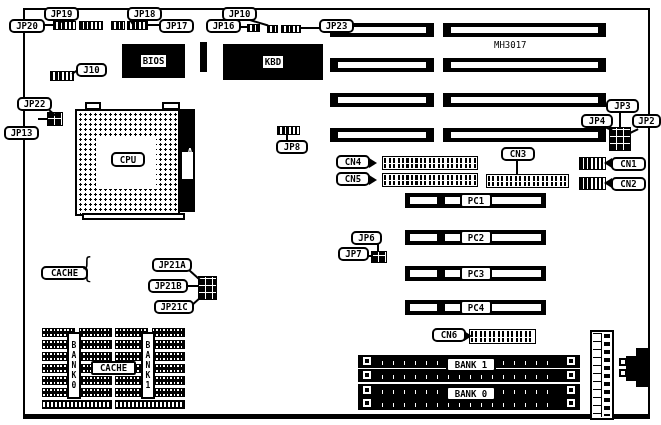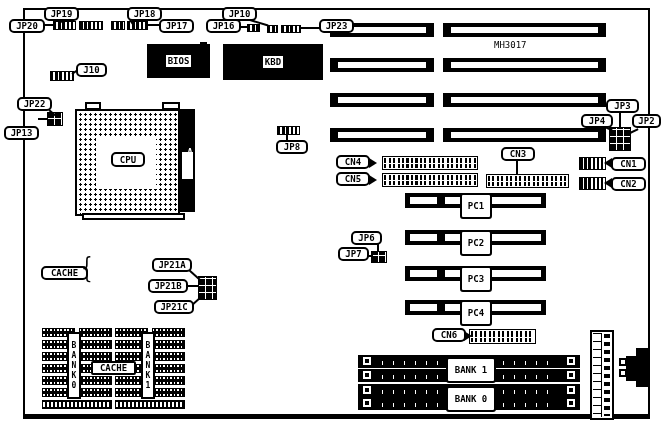--- a/index.html
+++ b/index.html
@@ -15,21 +15,21 @@
   .blk { position:absolute; background:#000; z-index:2; }
   .jmp { position:absolute; border:1px solid #000; z-index:3;
          background:repeating-linear-gradient(90deg,#000 0 2.5px,#fff 2.5px 4.2px); }
   .jblock { position:absolute; border:1px solid #000; background-color:#000; z-index:3;
             background-image:repeating-linear-gradient(0deg,transparent 0 6px,#fff 6px 7px),
                              repeating-linear-gradient(90deg,transparent 0 6px,#fff 6px 7px); }
   .isa { position:absolute; background:#000; z-index:2; }
   .isa::after { content:""; position:absolute; left:8px; right:8px; top:4px; bottom:4px; background:#fff; }
   .pci { position:absolute; background:#000; z-index:2; }
   .pci-s { position:absolute; top:4px; height:7px; background:#fff; }
-  .slab { position:absolute; height:26px; background:#fff; border:2px solid #000; border-radius:3px;
+  .slab { position:absolute; height:15px; background:#fff; border:2px solid #000; border-radius:3px;
           font-weight:bold; font-size:9px; display:flex; align-items:center; justify-content:center; z-index:6; }
   .hconn { position:absolute; border:1px solid #000; background:#fff; z-index:3; }
   .hconn::after { content:""; position:absolute; inset:1px; z-index:1;
                   background:repeating-linear-gradient(90deg,#000 0 2px,#fff 2px 4.5px); }
   .hconn::before { content:""; position:absolute; left:1px; right:1px; top:50%; height:1px; background:#fff; z-index:2; }
   .dip { position:absolute; background:#000; }
   .dip::before,.dip::after { content:""; position:absolute; left:1px; right:1px; height:2px;
         background:repeating-linear-gradient(90deg,#fff 0 1.5px,#000 1.5px 3.5px); }
   .dip::before { top:1px; } .dip::after { bottom:1px; }
   .dstrip { position:absolute; background:#000; }
@@ -112,21 +112,21 @@
   <div class="co" style="left:611px;top:157px;width:35px">CN1</div>
   <div class="co" style="left:611px;top:177px;width:35px">CN2</div>
   <div class="co" style="left:351px;top:231px;width:31px">JP6</div>
   <div class="co" style="left:338px;top:247px;width:31px">JP7</div>
   <div class="co" style="left:152px;top:258px;width:40px">JP21A</div>
   <div class="co" style="left:148px;top:279px;width:40px">JP21B</div>
   <div class="co" style="left:154px;top:300px;width:40px">JP21C</div>
   <div class="co" style="left:41px;top:266px;width:47px">CACHE</div>
   <div class="co" style="left:432px;top:328px;width:34px">CN6</div>
 
-  <div class="chipbox" style="left:147px;top:44px;width:63px;height:34px">
+  <div class="chipbox" style="left:122px;top:44px;width:63px;height:34px">
     <span class="tag">BIOS</span>
   </div>
   <i class="blk" style="left:200px;top:42px;width:7px;height:30px"></i>
   <div class="chipbox" style="left:223px;top:44px;width:100px;height:36px">
     <span class="tag">KBD</span>
   </div>
 
   <div class="wtab" style="left:85px;top:102px;width:16px;height:8px"></div>
   <div class="wtab" style="left:162px;top:102px;width:18px;height:8px"></div>
   <div class="socket" style="left:75px;top:109px;width:105px;height:107px"></div>

